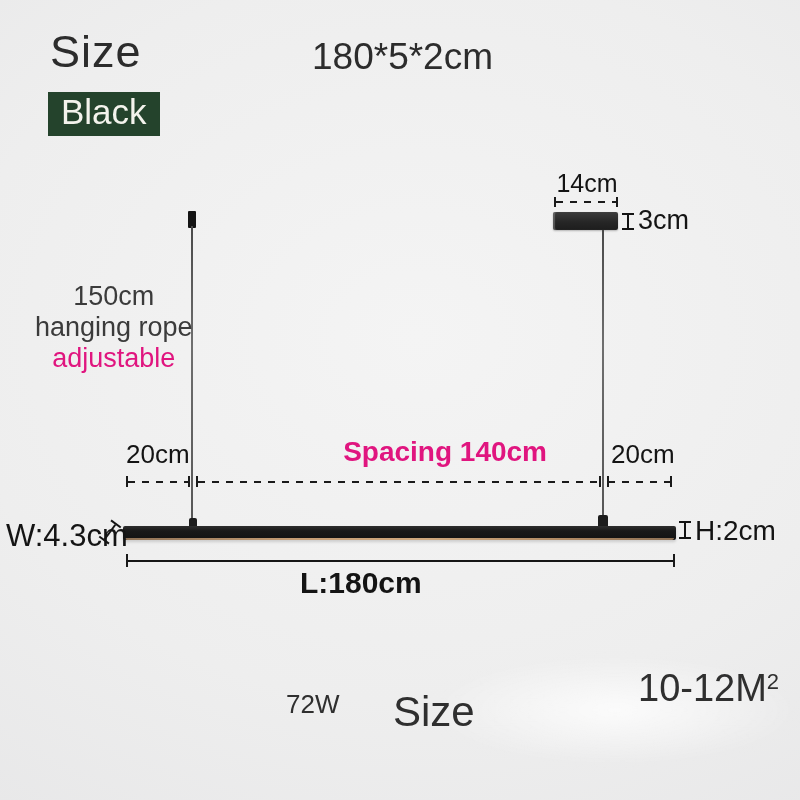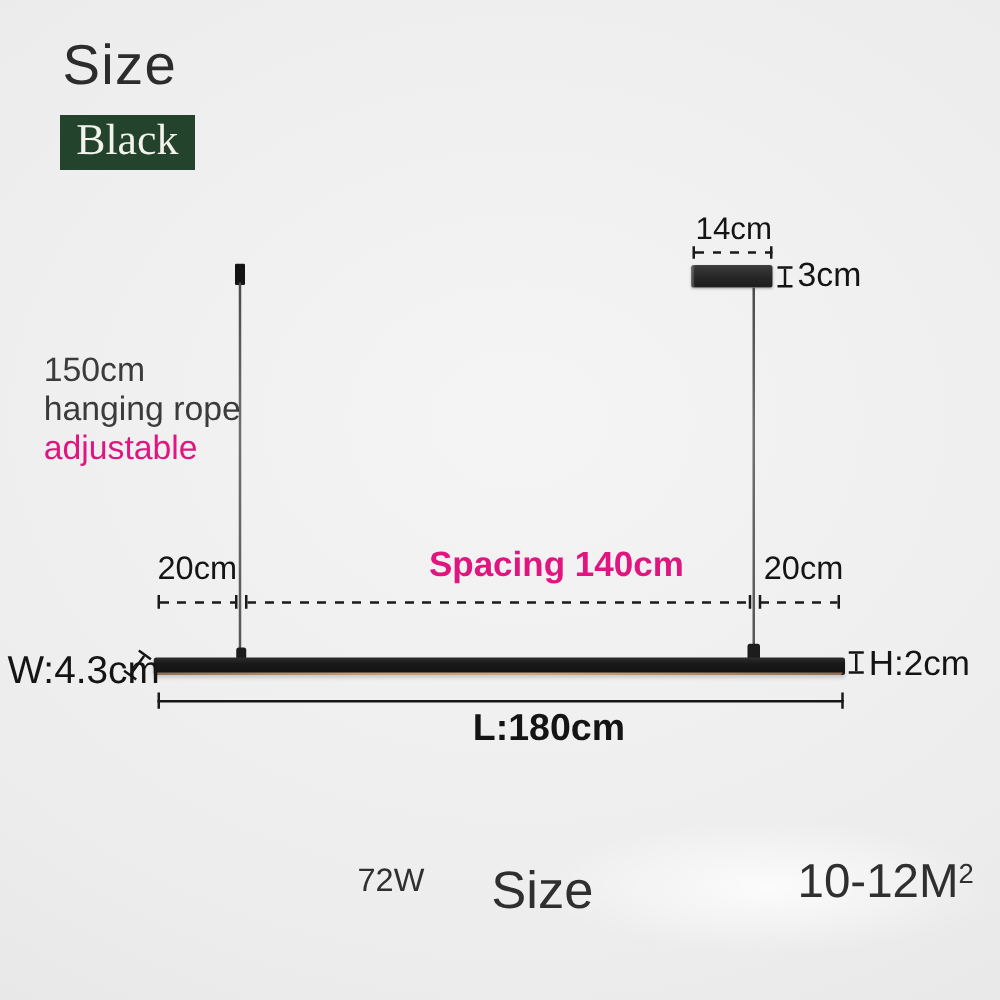--- a/index.html
+++ b/index.html
@@ -17,21 +17,21 @@
   }
   .abs { position: absolute; }
 
   
   .size-label   { left: 50px;  top: 26px;  font-size: 45px; font-weight: 400; color: #2c2c2c; letter-spacing: 1px; }
   .size-value   { left: 312px; top: 36px;  font-size: 37px; font-weight: 400; color: #2c2c2c; }
   .color-badge  {
     left: 48px; top: 92px;
     background: #24432c; color: #f3f3ec;
     font-size: 35px; font-weight: 400;
-    padding: 2px 13px 5px 13px; line-height: 1.05; font-family: Liberation Serif, serif;
+    padding: 2px 13px 5px 13px; line-height: 1.05;
   }
 
   
   .dim { color: #141414; font-weight: 400; }
   .canopy-width-label  { left: 548px; top: 169px; width: 78px; text-align: center; font-size: 25px; }
   .canopy-height-label { left: 638px; top: 205px; font-size: 27px; }
 
   
   .dash-h { height: 2px; background: repeating-linear-gradient(90deg, #1a1a1a 0 7px, transparent 7px 14px); }
   .canopy-dash { left: 556px; top: 201px; width: 62px; }
@@ -64,21 +64,21 @@
   
   .rope { width: 2px; background: linear-gradient(180deg, #4a4a4a, #6f6f6f 40%, #565656); }
   .rope-left  { left: 191px; top: 226px; height: 301px; }
   .rope-right { left: 602px; top: 230px; height: 290px; }
   .rope-top-fitting { left: 188px; top: 211px; width: 8px; height: 17px; background: #141414; border-radius: 1px; }
   .rope-connector { background: #1c1c1c; border-radius: 2px; }
   .conn-left  { left: 189px; top: 518px; width: 8px; height: 10px; }
   .conn-right { left: 598px; top: 515px; width: 10px; height: 13px; }
 
   
-  .rope-info { left: 35px; top: 281px; font-size: 27px; line-height: 31px; color: #3b3b3b; font-weight: 400; }
+  .rope-info { left: 35px; top: 281px; font-size: 27px; line-height: 31px; color: #3b3b3b; font-weight: 400; text-align: center; }
   .rope-info .pink { color: #e0157f; }
 
   
   .spacing-left-label  { left: 126px; top: 439px; font-size: 26px; }
   .spacing-right-label { left: 611px; top: 439px; font-size: 26px; }
   .spacing-center-label{ left: 247px; top: 436px; width: 300px; text-align: right;
                          font-size: 28px; font-weight: 700; color: #e0157f; }
   .sp-dash-1 { left: 128px; top: 481px; width: 61px; }
   .sp-dash-2 { left: 198px; top: 481px; width: 402px; }
   .sp-dash-3 { left: 608px; top: 481px; width: 62px; }
@@ -102,43 +102,44 @@
     border-radius: 0 0 2px 2px;
   }
 
   .width-label  { left: 6px;  top: 518px; font-size: 31px; }
   .height-label { left: 695px; top: 515px; font-size: 28px; }
 
   
   .length-line { left: 126px; top: 560px; width: 549px; height: 2px; background: #161616; }
   .t-len-l { left: 126px; top: 554px; height: 13px; }
   .t-len-r { left: 673px; top: 554px; height: 13px; }
-  .length-label { left: 300px; top: 566px; width: 200px; text-align: right; font-size: 30px; font-weight: 600; color: #141414; }
+  .length-label { left: 300px; top: 566px; width: 200px; text-align: left; font-size: 30px; font-weight: 600; color: #141414; }
 
   
   .spec { color: #2f2f2f; font-weight: 400; }
   .power-label { left: 49px;  top: 686px; font-size: 42px; }
   .power-value { left: 286px; top: 689px; font-size: 26px; }
   .area-label  { left: 393px; top: 688px; font-size: 42px; }
-  .area-value  { left: 638px; top: 684px; font-size: 38px; text-align: center; }
+  .area-value  { left: 638px; top: 667px; font-size: 38px; text-align: center; }
   .area-value sup { font-size: 22px; position: relative; top: 2px; }
 
   .smudge {
     left: 430px; top: 655px; width: 370px; height: 110px;
     background: radial-gradient(closest-side, rgba(255,255,255,0.8), rgba(255,255,255,0));
     filter: blur(4px);
     pointer-events: none;
   }
 </style>
 </head>
 <body>
 
 <div class="stage">
 
   <div class="abs size-label">Size</div>
+  <div class="abs size-value">180*5*2cm</div>
   <div class="abs color-badge">Black</div>
 
   <div class="abs dim canopy-width-label">14cm</div>
   <div class="abs dash-h canopy-dash"></div>
   <div class="abs tick-v t-canopy-l"></div>
   <div class="abs tick-v t-canopy-r"></div>
 
   <div class="abs canopy"></div>
   <div class="abs ibeam ibeam-3cm">
     <span class="cap top"></span>

